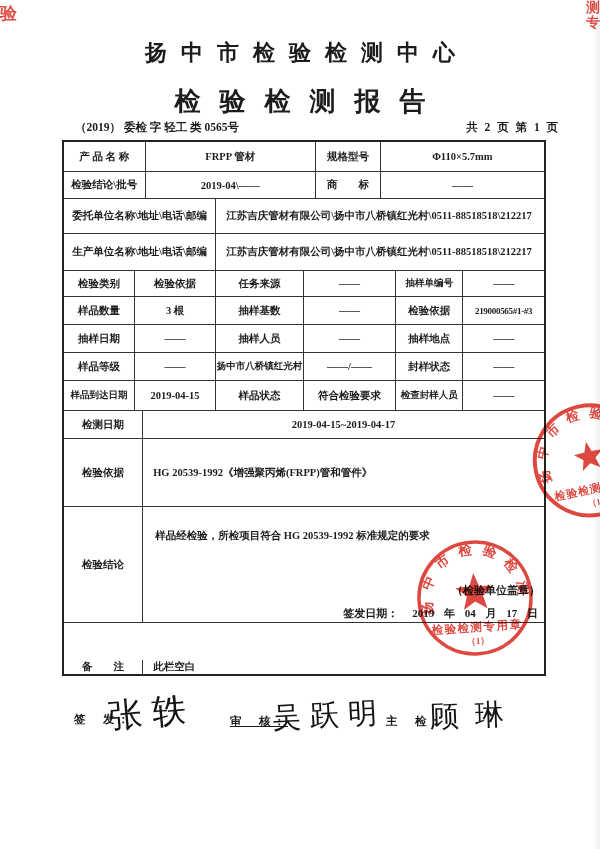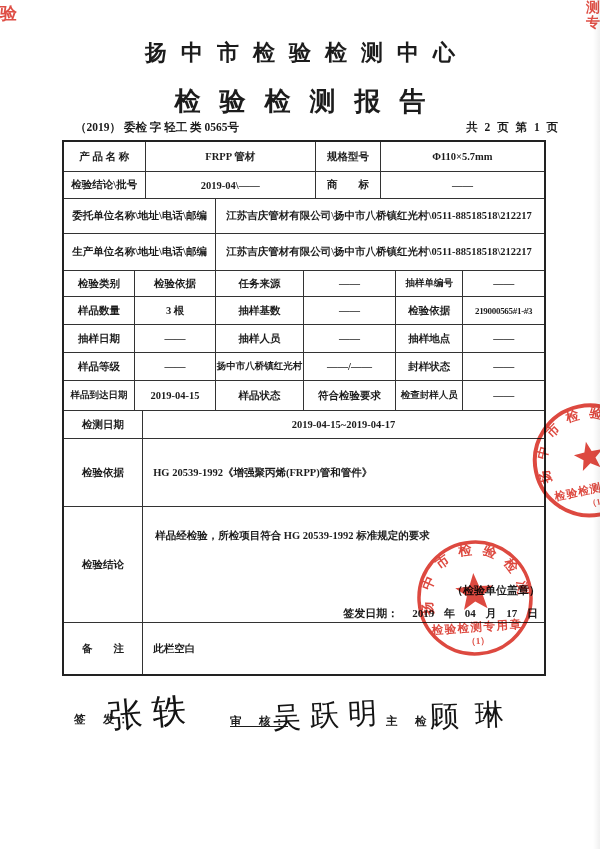--- a/index.html
+++ b/index.html
@@ -16,21 +16,21 @@
     font-size:22px;font-weight:700;letter-spacing:14px;text-indent:14px;}
   .report-title{position:absolute;top:84px;left:0;width:100%;text-align:center;
     font-size:26px;font-weight:700;letter-spacing:19px;text-indent:19px;}
   .doc-row{position:absolute;top:120px;left:0;width:100%;font-size:11.5px;font-weight:700;}
   .doc-no{position:absolute;left:75px;top:0;}
   .page-info{position:absolute;right:40px;top:0;letter-spacing:2px;margin-left:24px;}
   
   .rpt-table{position:absolute;left:62px;top:140px;width:480px;
     border:2px solid #222;font-weight:700;}
   .trow{display:flex;width:100%;border-bottom:1px solid #333;box-sizing:border-box;}
-  .trow:last-child{border-bottom:none;}
+  .trow:last-child{border-bottom:none;align-items:flex-end;}
   .tcell{box-sizing:border-box;border-right:1px solid #333;
     display:flex;align-items:center;justify-content:center;
     font-size:10.5px;text-align:center;overflow:hidden;}
   .tcell:last-child{border-right:none;}
   .tcell.left{justify-content:flex-start;text-align:left;padding-left:10px;}
   .tcell.tight{font-size:9.5px;}
   .h30{height:30px}.h27{height:27px}.h35{height:35px}.h37{height:37px}
   .h26{height:26px}.h28{height:28px}.h68{height:68px}.h116{height:116px}.h51{height:51px}
   
   .c4a{width:17%}.c4b{width:35.5%}.c4c{width:13.5%}.c4d{width:34%}

